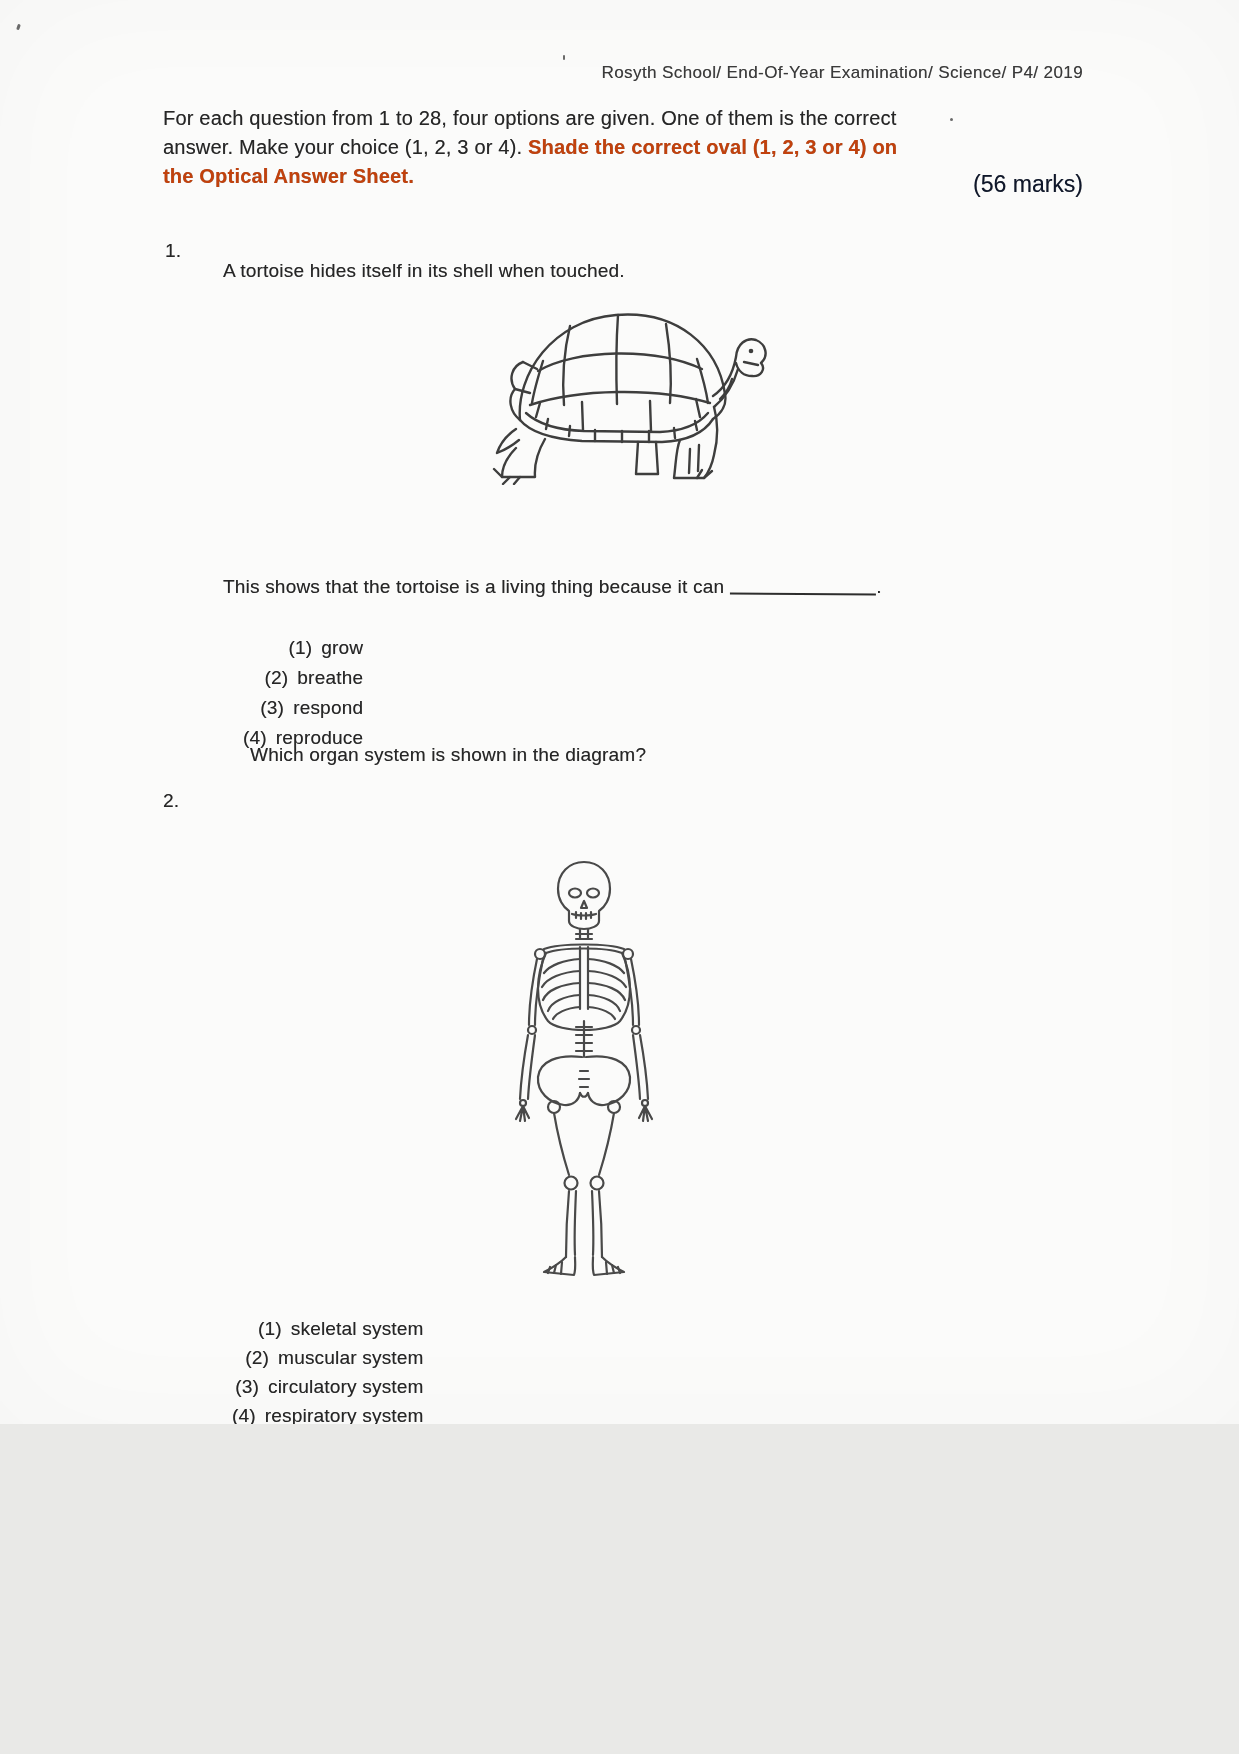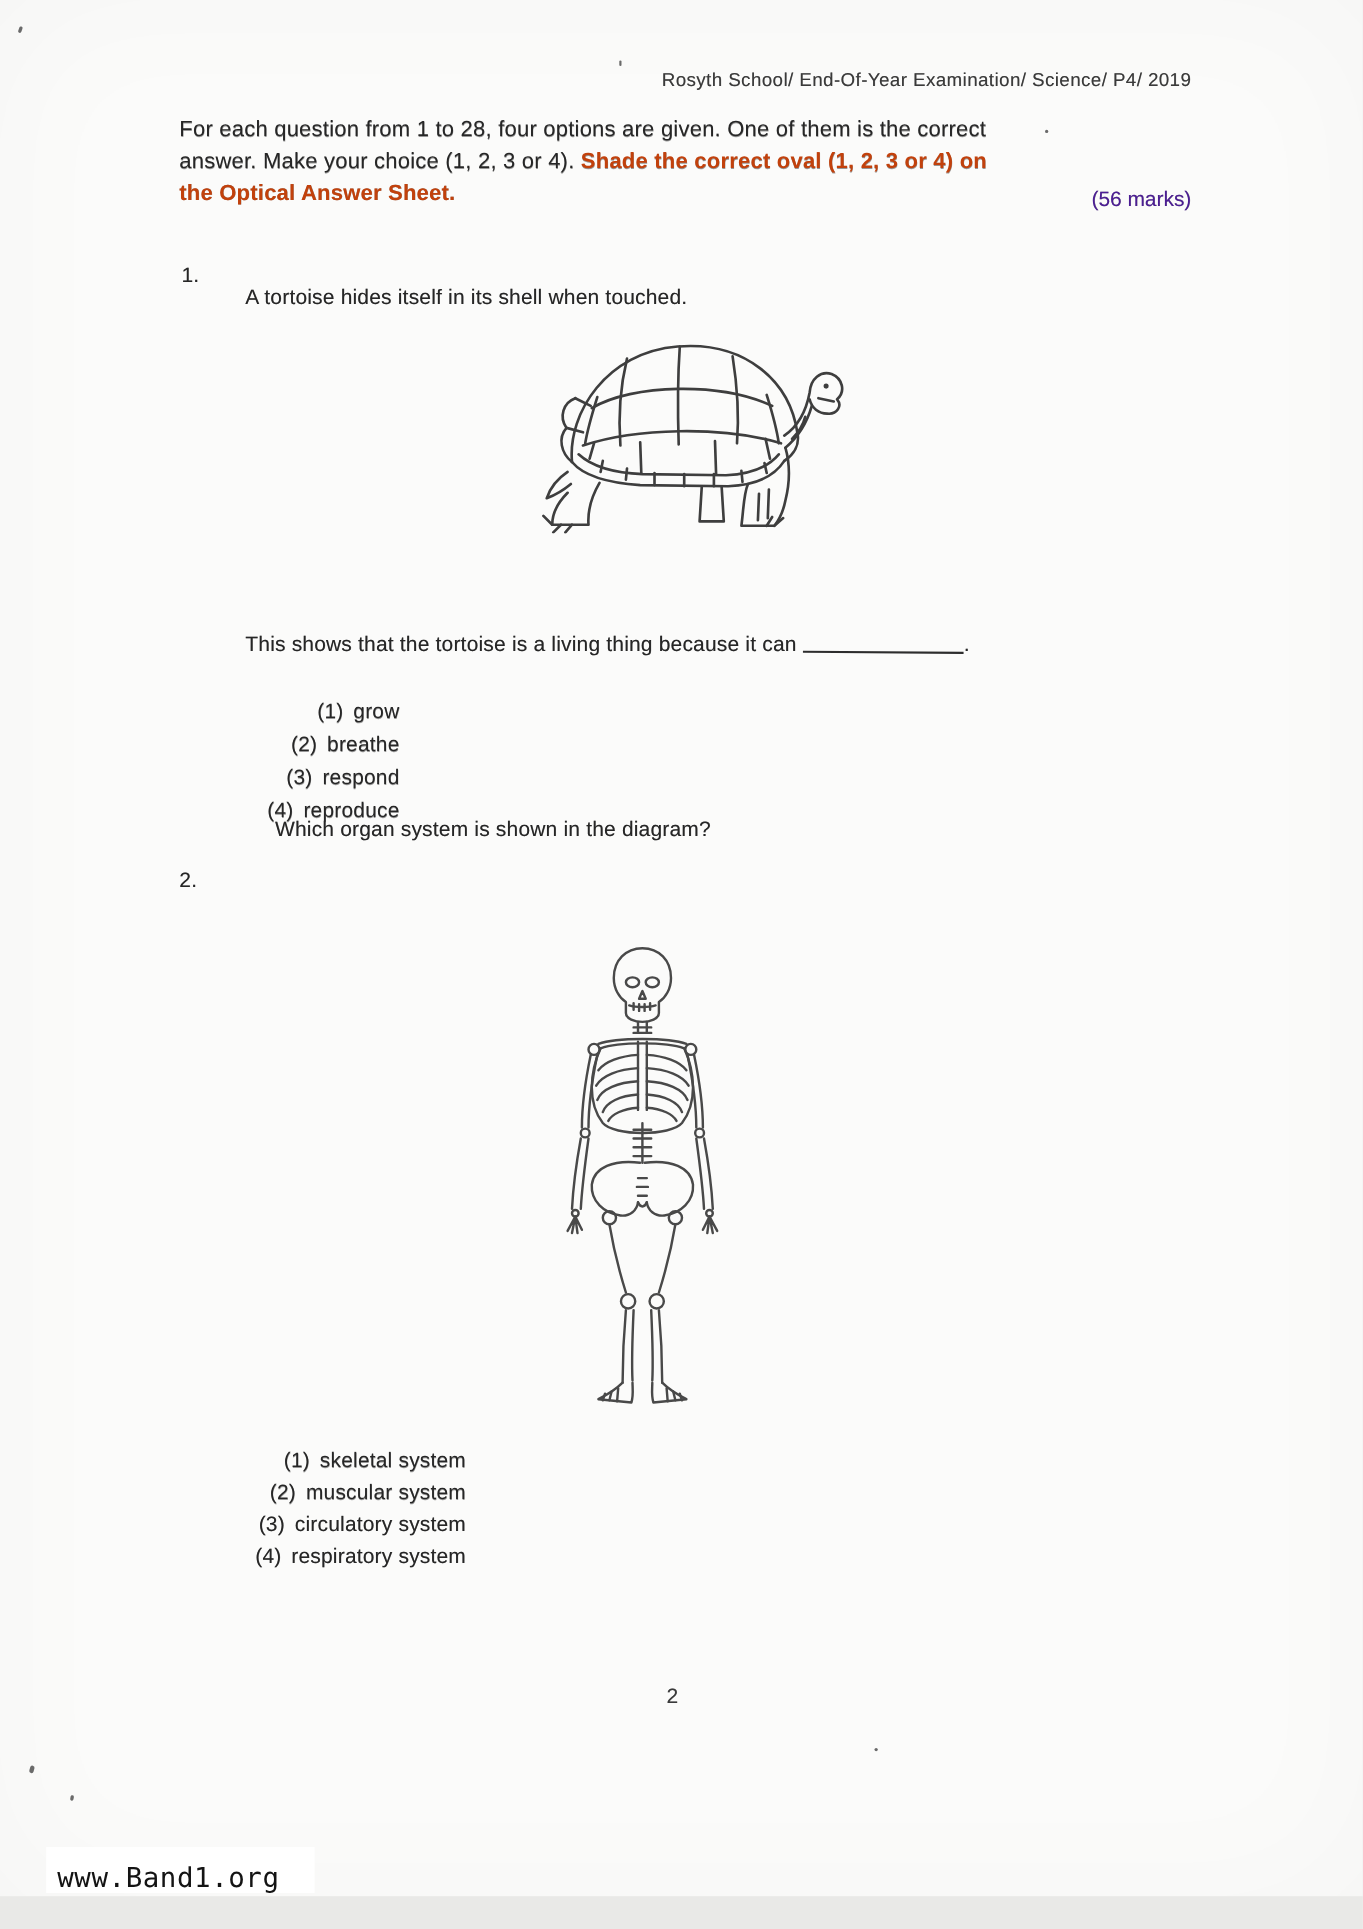--- a/index.html
+++ b/index.html
@@ -1,18 +1,18 @@
 <!DOCTYPE html>
 <html><head>
 <meta charset="utf-8">
 <style>
   html,body{margin:0;padding:0;background:#e9e9e7;}
   .page{
     position:relative;
-    width:1239px;height:1724px;
+    width:1239px;height:1424px;
     margin:0 auto;
     background:#fbfbfa;
     box-shadow:inset 0 0 140px rgba(0,0,0,0.025);
     overflow:hidden;
     font-family:"Liberation Sans", sans-serif;
     color:#262626;
   }
   .txt{ text-shadow:0.2px 0.2px 0.5px rgba(70,70,70,0.55); }
   .abs{ position:absolute; }
   .hdr{
@@ -22,21 +22,21 @@
   }
   .instructions{
     left:163px; top:104px;
     font-size:20px; line-height:29px; letter-spacing:0.2px;
     white-space:nowrap;
   }
   .instr-line{ display:block; }
   .bold{ font-weight:bold; color:#c2410c; }
   .marks{
     top:171px; right:156px;
-    font-size:19px; color:#4c1d95;
+    font-size:23px; color:#0f172a;
   }
   .qrow{ font-size:19px; letter-spacing:0.2px; white-space:nowrap; }
   .blank{
     display:inline-block; width:146px; height:14px;
     border-bottom:2.4px solid #2d2d2d;
     margin-left:6px; transform:translateY(2px) rotate(0.4deg);
   }
   .options{ font-size:19px; letter-spacing:0.2px; }
   .opt{ display:block; white-space:nowrap;text-align:right; }
   .opt .onum{ display:inline-block; margin-right:9px; }

